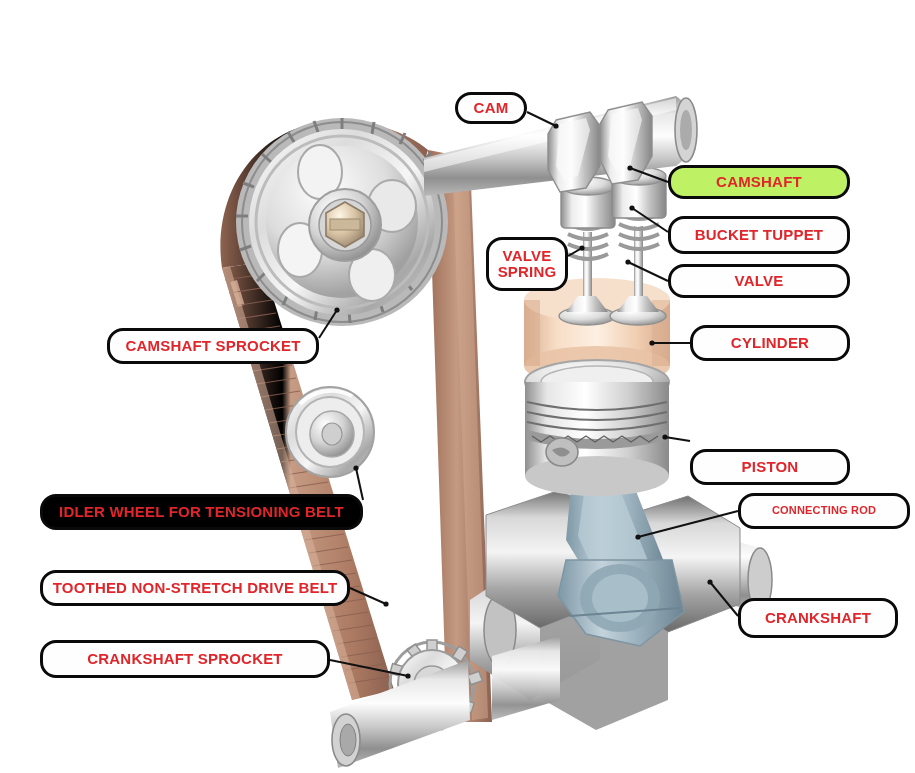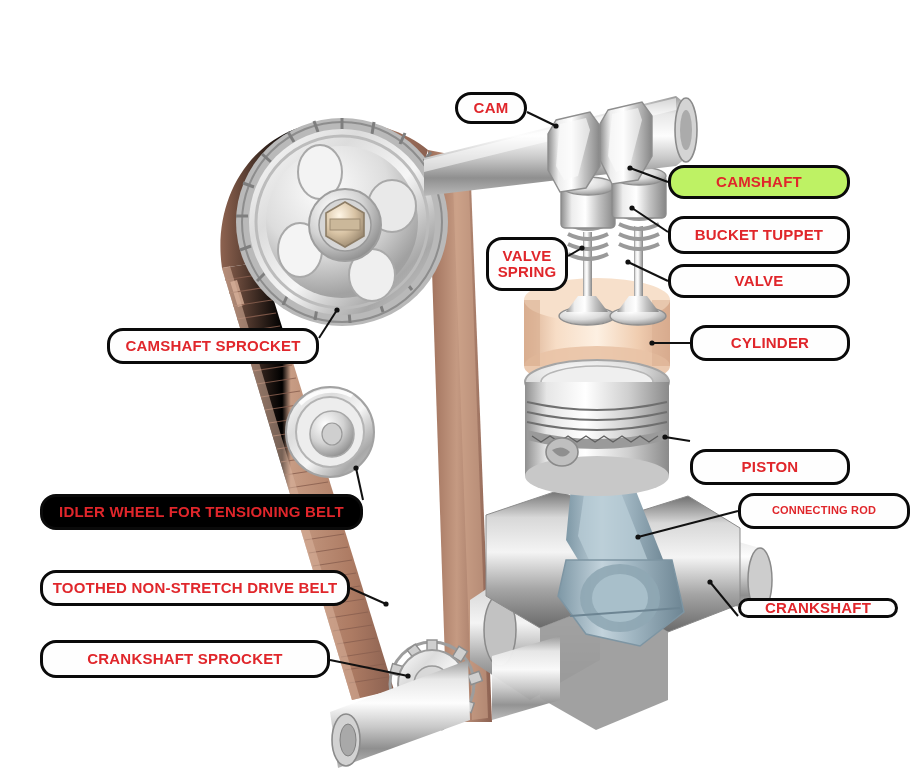--- a/index.html
+++ b/index.html
@@ -384,21 +384,21 @@
       </div>
       <div class="callout" style="left: 690px; top: 325px; width: 160px; height: 36px; font-size: 15px; color: rgb(224, 38, 43); border-color: rgb(10, 10, 10); background: rgb(254, 254, 254);">
         <span><span>CYLINDER</span></span>
       </div>
       <div class="callout" style="left: 690px; top: 423px; width: 160px; height: 36px; font-size: 15px; color: rgb(224, 38, 43); border-color: rgb(10, 10, 10); background: rgb(254, 254, 254); margin-top: 26px;">
         <span><span>PISTON</span></span>
       </div>
       <div class="callout" style="left: 738px; top: 493px; width: 172px; height: 36px; font-size: 11px; color: rgb(224, 38, 43); border-color: rgb(10, 10, 10); background: rgb(254, 254, 254);">
         <span><span>CONNECTING ROD</span></span>
       </div>
-      <div class="callout" style="left: 738px; top: 598px; width: 160px; height: 20px; font-size: 15px; color: rgb(224, 38, 43); border-color: rgb(10, 10, 10); background: rgb(254, 254, 254);">
+      <div class="callout" style="left: 738px; top: 598px; width: 160px; height: 40px; font-size: 15px; color: rgb(224, 38, 43); border-color: rgb(10, 10, 10); background: rgb(254, 254, 254);">
         <span><span>CRANKSHAFT</span></span>
       </div>
       <div class="callout" style="left: 107px; top: 328px; width: 212px; height: 36px; font-size: 15px; color: rgb(224, 38, 43); border-color: rgb(10, 10, 10); background: rgb(254, 254, 254);">
         <span><span>CAMSHAFT SPROCKET</span></span>
       </div>
       <div class="callout" style="left: 40px; top: 494px; width: 323px; height: 36px; font-size: 15px; color: rgb(224, 38, 43); border-color: rgb(10, 10, 10); background: #000000;">
         <span><span>IDLER WHEEL FOR TENSIONING BELT</span></span>
       </div>
       <div class="callout" style="left: 40px; top: 570px; width: 310px; height: 36px; font-size: 15px; color: rgb(224, 38, 43); border-color: rgb(10, 10, 10); background: rgb(254, 254, 254); align-items: center;">
         <span><span>TOOTHED NON-STRETCH DRIVE BELT</span></span>

